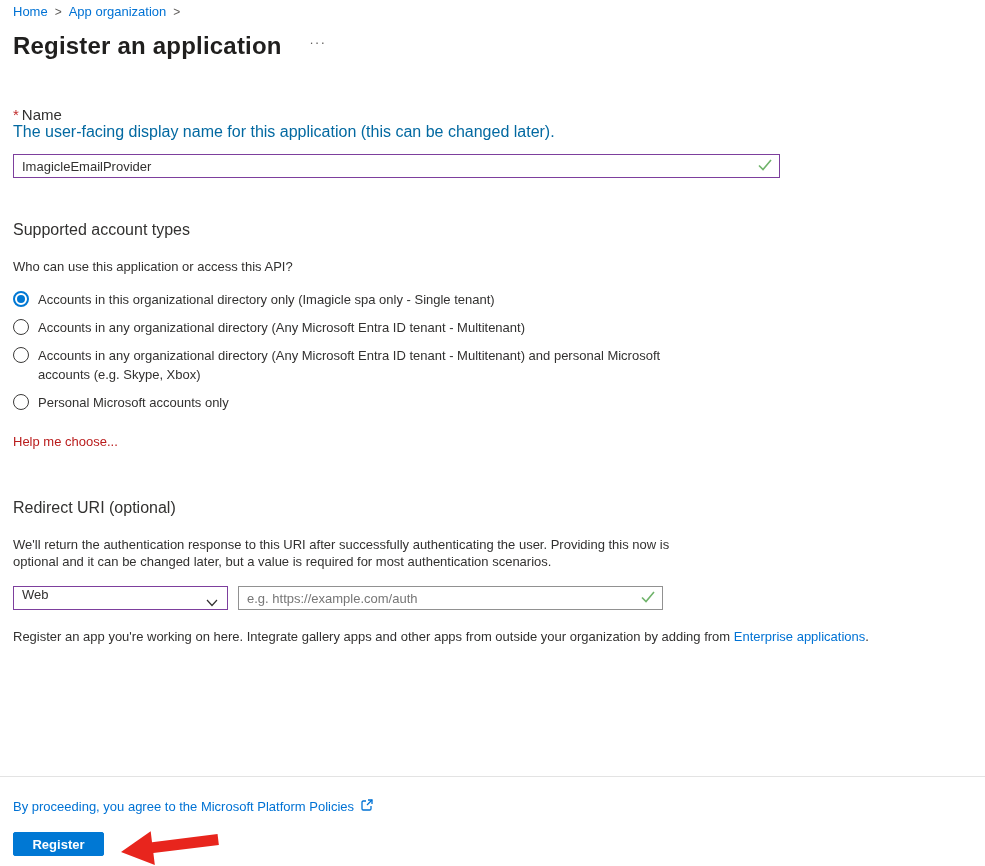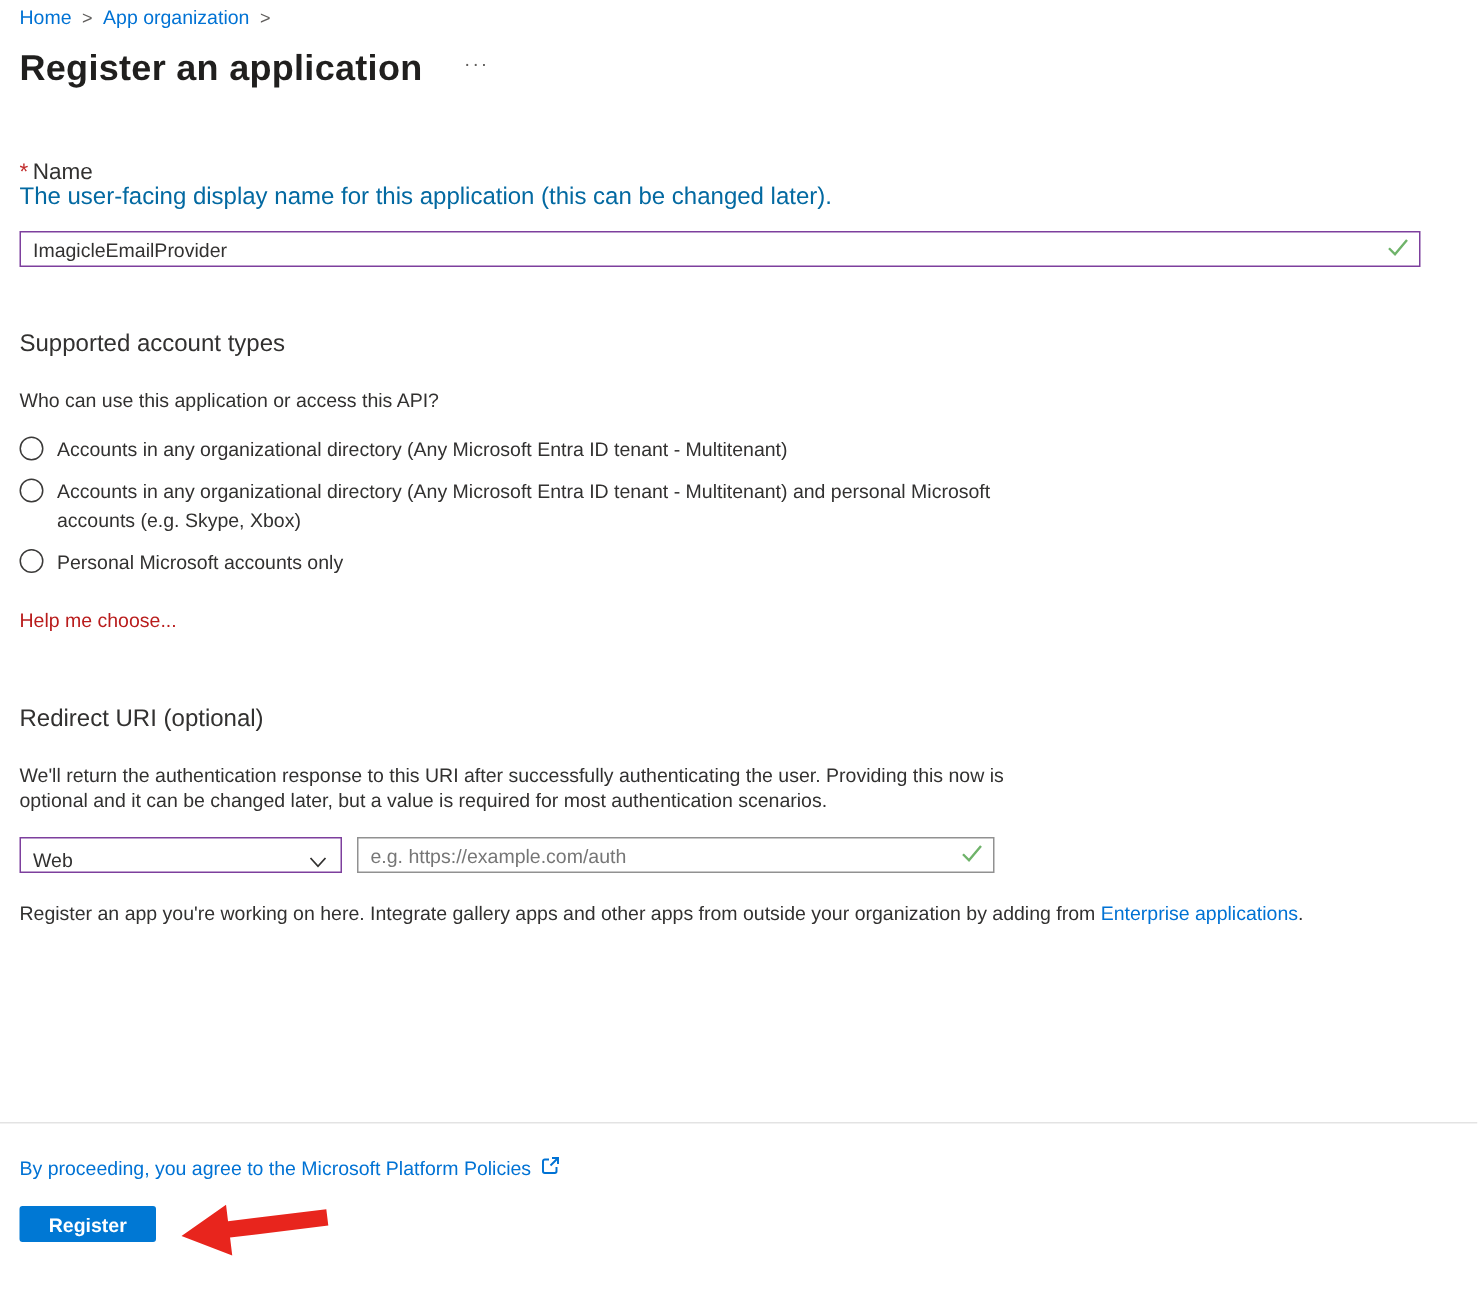--- a/index.html
+++ b/index.html
@@ -19,21 +19,21 @@
 
   
   .title-row { margin-top: 13px; display: flex; align-items: flex-start; }
   h1 { font-size: 24px; font-weight: 700; color: #201f1e; letter-spacing: 0.2px; }
   .title-ellipsis { margin-left: 28px; color: #605e5c; font-size: 13px; letter-spacing: 2px; cursor: pointer; }
 
   
   .name-label { margin-top: 46px; font-size: 15px; color: #323130; }
   .req { color: #c02b2b; margin-right: 3px; }
   .field-desc { font-size: 16px; color: #0369a1; }
-  .name-input-wrap { margin-top: 13px; position: relative; width: 934px; }
+  .name-input-wrap { margin-top: 13px; position: relative; width: 767px; }
   .text-input {
     width: 100%; height: 24px; border: 1px solid #7d3f9d; background: #fff;
     font-family: inherit; font-size: 13px; color: #323130; padding: 2px 26px 2px 8px;
     outline: none; border-radius: 0;
   }
   .valid-check { position: absolute; right: 8px; top: 5px; }
 
   
   .section-heading { font-size: 16px; font-weight: 400; color: #323130; }
   .heading-accounts { margin-top: 43px; }
@@ -53,21 +53,21 @@
   .radio-label { font-size: 13px; line-height: 19px; max-width: 645px; }
 
   .help-link { display: inline-block; margin-top: 13px; color: #b91c1c; text-decoration: none; cursor: pointer; font-size: 13px; }
 
   
   .heading-redirect { margin-top: 50px; }
   .redirect-desc { margin-top: 19px; font-size: 13px; line-height: 17px; max-width: 665px; }
   .redirect-row { margin-top: 16px; display: flex; align-items: center; }
   .platform-select {
     position: relative; width: 215px; height: 24px; border: 1px solid #7d3f9d;
-    display: flex; align-items: flex-end; padding: 0 8px; cursor: pointer; background: #fff;
+    display: flex; align-items: flex-start; padding: 0 8px; cursor: pointer; background: #fff;
   }
   .platform-select .chev { position: absolute; right: 9px; top: 8px; }
   .uri-input-wrap { position: relative; margin-left: 10px; width: 425px; }
   .uri-input {
     width: 100%; height: 24px; border: 1px solid #919191; background: #fff;
     font-family: inherit; font-size: 13px; color: #737373; padding: 2px 26px 2px 8px;
     outline: none; border-radius: 0;
   }
   .uri-input::placeholder { color: #767676; opacity: 1; }
 
@@ -118,20 +118,26 @@
           <polyline points="1,6.5 5,10.5 13,1" fill="none" stroke="#6fb36a" stroke-width="1.6"></polyline>
         </svg>
     </span>
   </div>
 
   
   <div class="section-heading heading-accounts">Supported account types</div>
   <div class="question">Who can use this application or access this API?</div>
 
   <div class="radio-group">
+    <div class="radio-item selected">
+      <span class="radio-circle">
+          <span class="radio-dot"></span>
+        </span>
+      <span class="radio-label">Accounts in this organizational directory only (Imagicle spa only - Single tenant)</span>
+    </div>
     <div class="radio-item">
       <span class="radio-circle">
           <span class="radio-dot"></span>
         </span>
       <span class="radio-label">Accounts in any organizational directory (Any Microsoft Entra ID tenant - Multitenant)</span>
     </div>
     <div class="radio-item">
       <span class="radio-circle">
           <span class="radio-dot"></span>
         </span>

